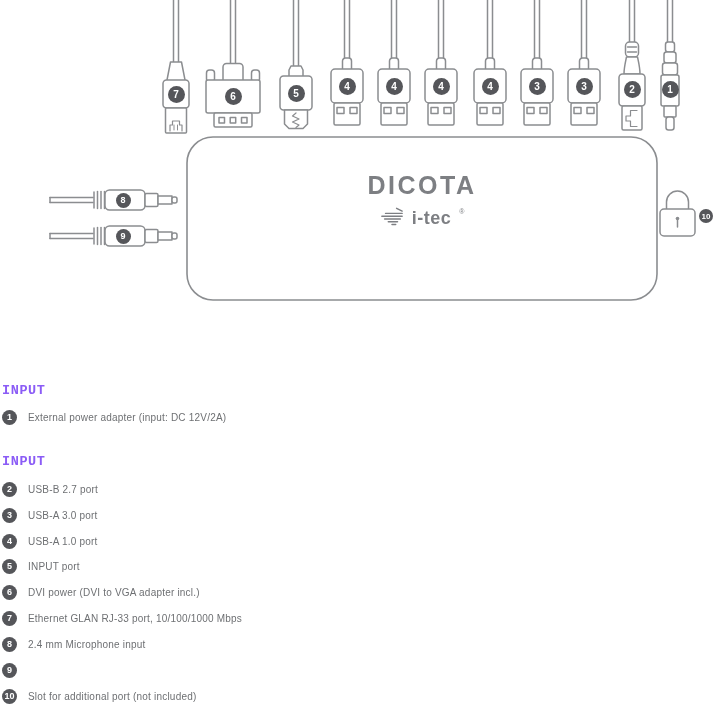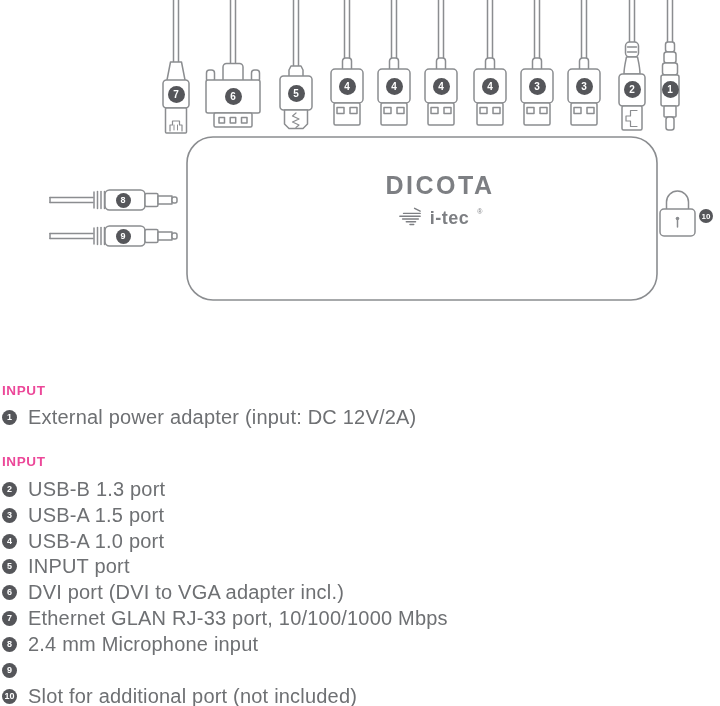--- a/index.html
+++ b/index.html
@@ -6,34 +6,34 @@
   .stage{position:relative;width:720px;height:706px;background:#fff;overflow:hidden;
          font-family:"Liberation Sans",sans-serif;}
   .diagram-svg{position:absolute;left:0;top:0;}
   
   .badge{position:absolute;border-radius:50%;background:#55565a;color:#fff;
          display:flex;align-items:center;justify-content:center;font-weight:bold;}
   .cbadge{width:17px;height:17px;font-size:10px;}
   .jbadge{width:15px;height:15px;font-size:9px;}
   .kbadge{width:14px;height:14px;font-size:8px;}
   
-  .brand-wrap{position:absolute;left:187px;top:171px;width:470px;text-align:center;margin-left:18px;}
+  .brand-wrap{position:absolute;left:187px;top:171px;width:470px;text-align:center;}
   .dicota{font-size:25px;font-weight:bold;letter-spacing:2.5px;color:#7d7f83;}
   .itec{margin-top:6px;display:flex;align-items:center;justify-content:center;gap:8px;}
   .itec-text{font-size:18px;font-weight:bold;color:#7d7f83;letter-spacing:0.5px;}
   .itec-reg{font-size:7px;color:#7d7f83;vertical-align:super;position:relative;top:-7px;}
   
   .legend{position:absolute;left:2px;top:383px;width:716px;height:323px;}
-  .legend-title{position:absolute;font-size:13.5px;font-weight:bold;color:#ec4899;
-                letter-spacing:0.6px;}
+  .legend-title{position:absolute;font-size:13.5px;font-weight:bold;color:#8b5cf6;
+                letter-spacing:0.6px;font-family:Liberation Mono, monospace;}
   .legend-row{position:absolute;display:flex;align-items:center;height:18px;}
   .lbadge{width:15px;height:15px;border-radius:50%;background:#55565a;color:#fff;
           font-size:9px;font-weight:bold;display:flex;align-items:center;justify-content:center;
           margin-right:11px;flex:0 0 auto;}
-  .ltext{font-size:20px;font-weight:300;color:#6e7073;letter-spacing:0.2px;white-space:nowrap;}
+  .ltext{font-size:10px;font-weight:300;color:#6e7073;letter-spacing:0.2px;white-space:nowrap;}
 </style>
 </head>
 <body>
 
 <div class="stage">
 
   <svg class="diagram-svg" width="720" height="370" viewBox="0 0 720 370">
     <g stroke="#8b8d90" stroke-width="1.5" fill="none" stroke-linecap="round" stroke-linejoin="round">
 
       <defs>
@@ -195,37 +195,37 @@
 
     <div class="legend-row" style="top:25px">
       <span class="lbadge">1</span>
       <span class="ltext">External power adapter (input: DC 12V/2A)</span>
     </div>
 
     <div class="legend-title" style="top:71px">INPUT</div>
 
     <div class="legend-row" style="top:97px">
       <span class="lbadge">2</span>
-      <span class="ltext">USB-B 1.3 port</span>
+      <span class="ltext">USB-B 2.7 port</span>
     </div>
     <div class="legend-row" style="top:123px">
       <span class="lbadge">3</span>
-      <span class="ltext">USB-A 1.5 port</span>
+      <span class="ltext">USB-A 3.0 port</span>
     </div>
     <div class="legend-row" style="top:149px">
       <span class="lbadge">4</span>
       <span class="ltext">USB-A 1.0 port</span>
     </div>
     <div class="legend-row" style="top:174px">
       <span class="lbadge">5</span>
       <span class="ltext">INPUT port</span>
     </div>
     <div class="legend-row" style="top:200px">
       <span class="lbadge">6</span>
-      <span class="ltext">DVI port (DVI to VGA adapter incl.)</span>
+      <span class="ltext">DVI power (DVI to VGA adapter incl.)</span>
     </div>
     <div class="legend-row" style="top:226px">
       <span class="lbadge">7</span>
       <span class="ltext">Ethernet GLAN RJ-33 port, 10/100/1000 Mbps</span>
     </div>
     <div class="legend-row" style="top:252px">
       <span class="lbadge">8</span>
       <span class="ltext">2.4 mm Microphone input</span>
     </div>
     <div class="legend-row" style="top:278px">

